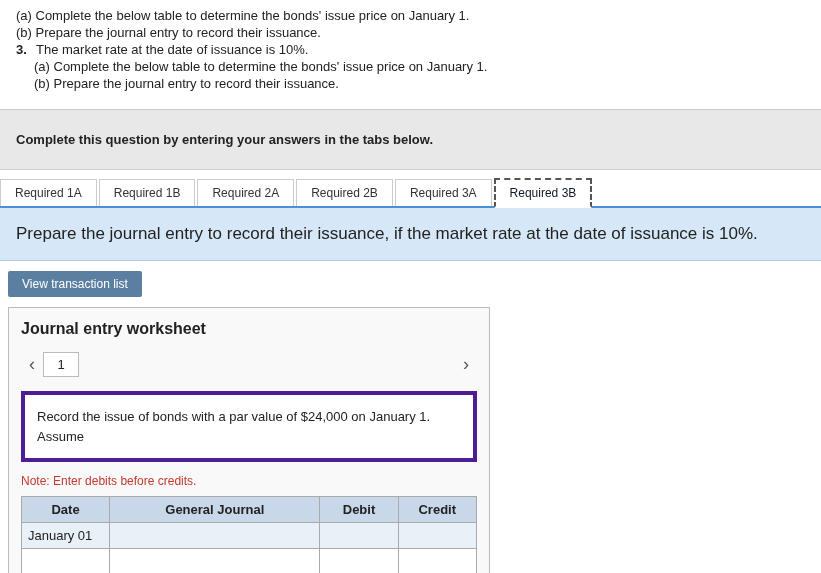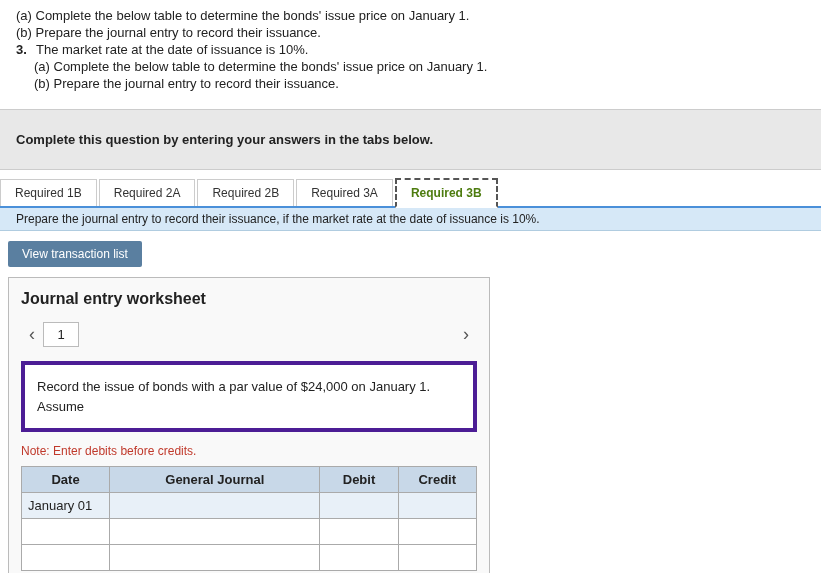--- a/index.html
+++ b/index.html
@@ -59,30 +59,30 @@
       border-bottom: none;
       background: #fff;
       margin-right: 2px;
       color: #333;
     }
 
     .tab.active {
       background: #fff;
       border: 2px dashed #555;
       border-bottom: 2px solid #fff;
-      font-weight: bold;
-      color: #4d7c0f;
+      font-weight: normal;
+      color: #0f172a;
       margin-bottom: -2px;
       z-index: 1;
     }
 
     .description-bar {
       background: #d6e8f7;
-      padding: 4px 16px;
-      font-size: 12px;
+      padding: 16px 16px;
+      font-size: 17px;
       border-bottom: 1px solid #b0cce0;
     }
 
     .view-btn {
       margin: 10px 0 10px 8px;
       padding: 6px 14px;
       background: #5a7fa0;
       color: #fff;
       border: none;
       cursor: pointer;
@@ -209,20 +209,21 @@
   </div>
   <p style="padding-left:18px;">(a) Complete the below table to determine the bonds' issue price on January 1.</p>
   <p style="padding-left:18px;">(b) Prepare the journal entry to record their issuance.</p>
 </div>
 
 <div class="instruction-bar">
   <span>Complete this question by entering your answers in the tabs below.</span>
 </div>
 
 <div class="tabs-container">
+  <div class="tab">Required 1A</div>
   <div class="tab">Required 1B</div>
   <div class="tab">Required 2A</div>
   <div class="tab">Required 2B</div>
   <div class="tab">Required 3A</div>
   <div class="tab active">Required 3B</div>
 </div>
 
 <div class="description-bar">
   <span>Prepare the journal entry to record their issuance, if the market rate at the date of issuance is 10%.</span>
 </div>

